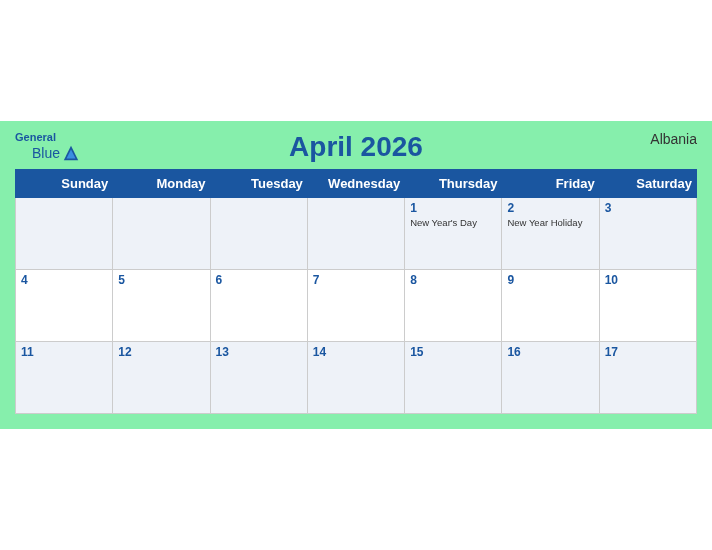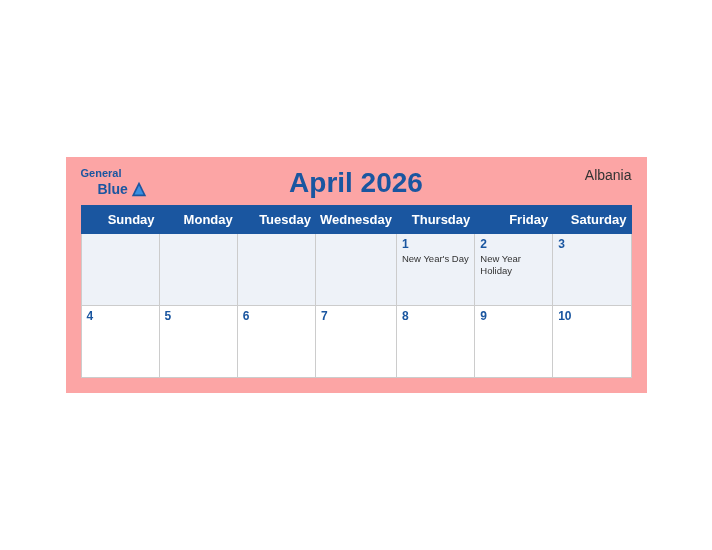--- a/index.html
+++ b/index.html
@@ -6,23 +6,23 @@
     body {
       font-family: Arial, sans-serif;
       background: #fff;
       display: flex;
       justify-content: center;
       align-items: center;
       width: 712px;
       min-height: 550px;
     }
     .calendar-wrapper {
-      width: 581px;
+      width: 712px;
       padding: 10px 15px 15px;
-      background: #fca5a5;
+      background: #86efac;
     }
     .calendar-header {
       display: flex;
       align-items: center;
       justify-content: center;
       position: relative;
       margin-bottom: 6px;
     }
     .logo {
       position: absolute;
@@ -37,21 +37,21 @@
       line-height: 1.2;
     }
     .logo-general {
       font-size: 11px;
       color: #1a56a0;
       font-weight: bold;
     }
     .logo-blue {
       font-size: 14px;
       color: #1a56a0;
-      font-weight: bold;
+      font-weight: normal;
       padding-left: 17px;
     }
     .logo-icon {
       display: inline-block;
       width: 18px;
       height: 18px;
       margin-left: 2px;
       vertical-align: middle;
     }
     .logo-row {
@@ -181,15 +181,38 @@
           <td>
             <span class="day-number">8</span>
           </td>
           <td>
             <span class="day-number">9</span>
           </td>
           <td>
             <span class="day-number">10</span>
           </td>
         </tr>
+        <tr>
+          <td>
+            <span class="day-number">11</span>
+          </td>
+          <td>
+            <span class="day-number">12</span>
+          </td>
+          <td>
+            <span class="day-number">13</span>
+          </td>
+          <td>
+            <span class="day-number">14</span>
+          </td>
+          <td>
+            <span class="day-number">15</span>
+          </td>
+          <td>
+            <span class="day-number">16</span>
+          </td>
+          <td>
+            <span class="day-number">17</span>
+          </td>
+        </tr>
       </tbody>
   </table>
 </div>
 
 </body></html>

